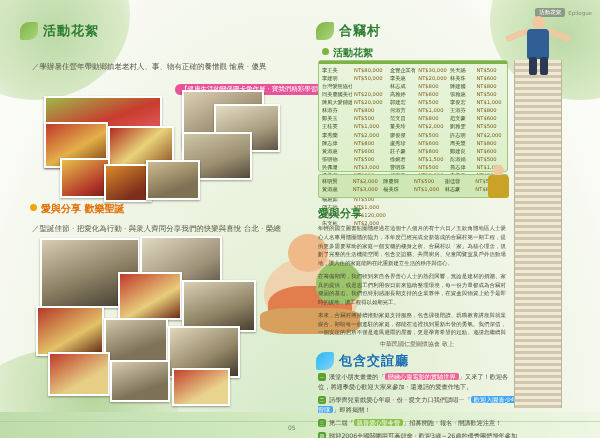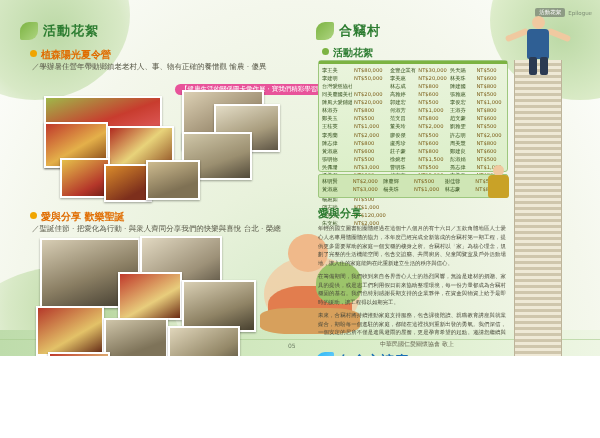--- a/index.html
+++ b/index.html
@@ -2,21 +2,21 @@
 <html><head>
 <meta charset="utf-8">
 <style>
   html,body{margin:0;padding:0;}
   body{
     width:600px;height:438px;overflow:hidden;
     font-family:"DejaVu Sans","Liberation Sans",sans-serif;
     background:#ffffff;
   }
   .page{
-    position:relative;width:600px;height:356px;
+    position:relative;width:600px;height:438px;
     background:
       radial-gradient(ellipse at 50% 110%, #cfe8c2 0%, #e9f2dc 38%, #f4f7ec 70%, #ffffff 100%);
     overflow:hidden;
   }
   
   .swirl{position:absolute;border-radius:50%;}
   .sw1{left:-60px;top:-70px;width:190px;height:170px;background:radial-gradient(circle at 60% 60%, #bcd9a6 0%, #d8e9c6 45%, rgba(255,255,255,0) 72%);}
   .sw2{right:-70px;top:-60px;width:180px;height:160px;background:radial-gradient(circle at 40% 60%, #bcd9a6 0%, #dcecc9 50%, rgba(255,255,255,0) 75%);}
   .sw3{left:-40px;bottom:-60px;width:220px;height:150px;background:radial-gradient(circle at 60% 30%, #b5d59c 0%, #d8e9c6 50%, rgba(255,255,255,0) 78%);}
   .band{position:absolute;left:0;right:0;bottom:0;height:26px;background:linear-gradient(90deg,#bedcab,#d7ecc5 55%,#eef6e4);}
@@ -104,23 +104,20 @@
   <div class="corner-tab">
     <span class="t">活動花絮</span>
     <span class="t2">Epilogue</span>
   </div>
 
   <div class="sec-head" style="left:20px;top:22px;">
     <span class="leaf-ico"></span>
     <span class="sec-title">活動花絮</span>
   </div>
 
-  <div class="sub-head" style="left:30px;top:48px;">
-    <span class="dot"></span><span>植森陽光夏令營</span>
-  </div>
   <div class="sub-line" style="left:32px;top:62px;width:250px;">／學辦暑住營年帶動鄉鎮老老村人、事、物有正確的養惜觀 愉農 · 傻異</div>
 
   <div class="tagline pink" style="left:175px;top:84px;">【健康生活的關係圖卡彙作展 · 寶我們精彩學習區域】</div>
 
   <div class="photo" style="left:44px;top:96px;width:114px;height:68px;">
     <div class="p-in" style="background:linear-gradient(160deg,#9fb84a 0%,#c83c2e 40%,#d9534f 60%,#7a1f1a 100%);"></div>
     <div style="position:absolute;left:10px;top:38px;width:94px;height:12px;background:#f2e36a;border:1px solid #c9a227;"></div>
   </div>
   <div class="photo" style="left:182px;top:90px;width:78px;height:56px;">
     <div class="p-in" style="background:linear-gradient(150deg,#dcd0b4,#8f7f63 70%,#4a4136);"></div>
@@ -140,21 +137,21 @@
   <div class="photo" style="left:60px;top:158px;width:46px;height:36px;">
     <div class="p-in" style="background:linear-gradient(150deg,#e5c04a,#b5372a 70%,#6e1d14);"></div>
   </div>
   <div class="photo" style="left:104px;top:164px;width:44px;height:34px;">
     <div class="p-in" style="background:linear-gradient(150deg,#d98b2b,#7d2f1c 75%);"></div>
   </div>
   <div class="photo" style="left:146px;top:160px;width:50px;height:36px;">
     <div class="p-in" style="background:linear-gradient(160deg,#cdbb8f,#7f7154 70%);"></div>
   </div>
 
-  <div class="sub-head" style="left:30px;top:210px;">
+  <div class="sub-head" style="left:30px;top:202px;">
     <span class="dot"></span><span>愛與分享 歡樂聖誕</span>
   </div>
   <div class="sub-line" style="left:32px;top:224px;width:250px;">／聖誕佳節 · 把愛化為行動 · 與衆人齊同分享我們的快樂與喜悅 台北 · 榮總</div>
 
   <div class="photo" style="left:40px;top:238px;width:96px;height:66px;">
     <div class="p-in" style="background:linear-gradient(160deg,#d7cdb4,#8a7e63 55%,#3f392d);"></div>
   </div>
   <div class="photo" style="left:140px;top:236px;width:78px;height:58px;">
     <div class="p-in" style="background:linear-gradient(150deg,#e2d9c2,#9d9178 60%,#4b4436);"></div>
   </div>

